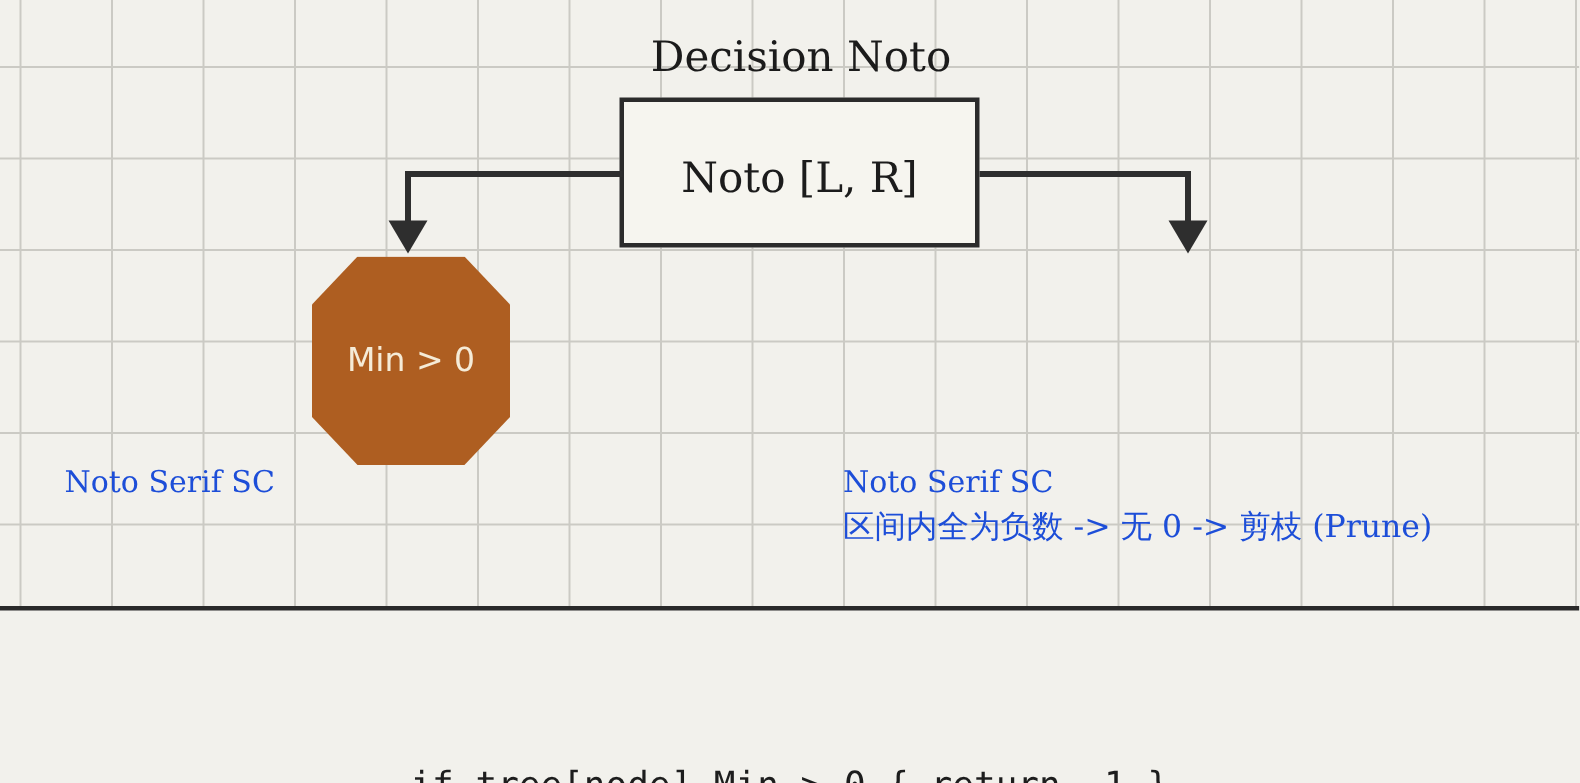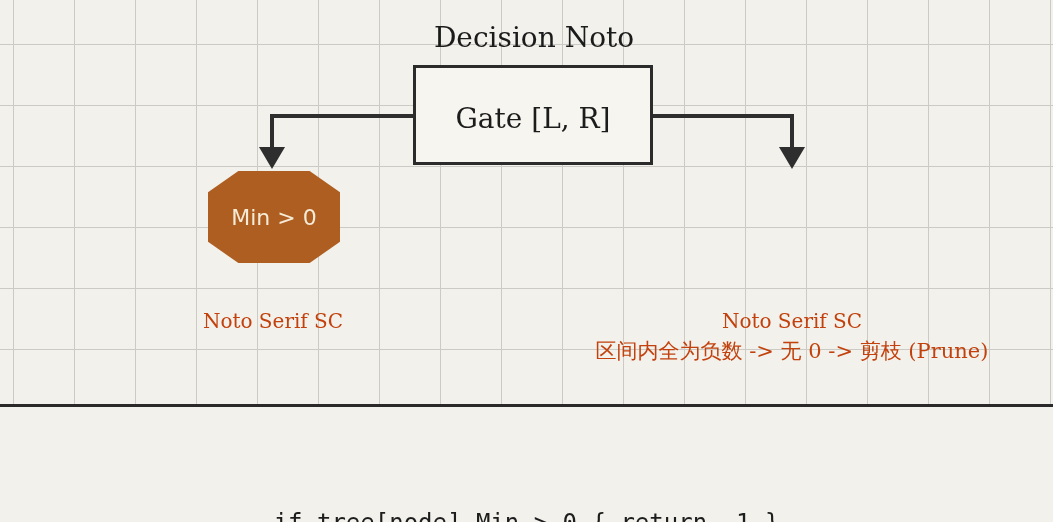--- a/index.html
+++ b/index.html
@@ -55,35 +55,34 @@
     position: absolute;
     width: 0; height: 0;
     border-left: 13px solid transparent;
     border-right: 13px solid transparent;
     border-top: 22px solid #2e2e2e;
   }
   .arrowhead-left  { left: 259px; top: 147px; }
   .arrowhead-right { left: 779px; top: 147px; }
   .octagon {
     position: absolute;
-    width: 132px; height: 92px;
+    width: 132px; height: 139px;
     background: #ae5e21;
     clip-path: polygon(23% 0%, 77% 0%, 100% 23%, 100% 77%, 77% 100%, 23% 100%, 0% 77%, 0% 23%);
     display: flex; align-items: center; justify-content: center;
     font-family: "DejaVu Sans", sans-serif;
     font-size: 22px;
     color: #f5ebd7;
   }
   .octagon-left  { left: 208px; top: 171px; }
   .octagon-right { left: 726px; top: 171px; }
   .caption {
     position: absolute; top: 306px; width: 460px;
-    text-align: center;
     line-height: 30px;
-    color: #c2410c;
+    color: #1d4ed8;
   }
   .caption-left  { left: 43px; }
   .caption-right { left: 562px; }
   .caption .font-note { font-size: 20px; }
   .caption .branch-note { font-size: 21px; }
   .code-block {
     position: absolute; left: 0; top: 431px; width: 1053px;
     text-align: center;
     font-family: "DejaVu Sans Mono", monospace;
     font-size: 24px;
@@ -95,21 +94,21 @@
 </head>
 <body>
 
 <div class="canvas">
 
   <div class="grid-region"></div>
 
   <div class="page-title">Decision Noto</div>
 
   <div class="decision-box">
-    <span>Gate [L, R]</span>
+    <span>Noto [L, R]</span>
   </div>
 
   <div class="conn conn-left-h"></div>
   <div class="conn conn-left-v"></div>
   <div class="arrowhead arrowhead-left"></div>
 
   <div class="conn conn-right-h"></div>
   <div class="conn conn-right-v"></div>
   <div class="arrowhead arrowhead-right"></div>
 

